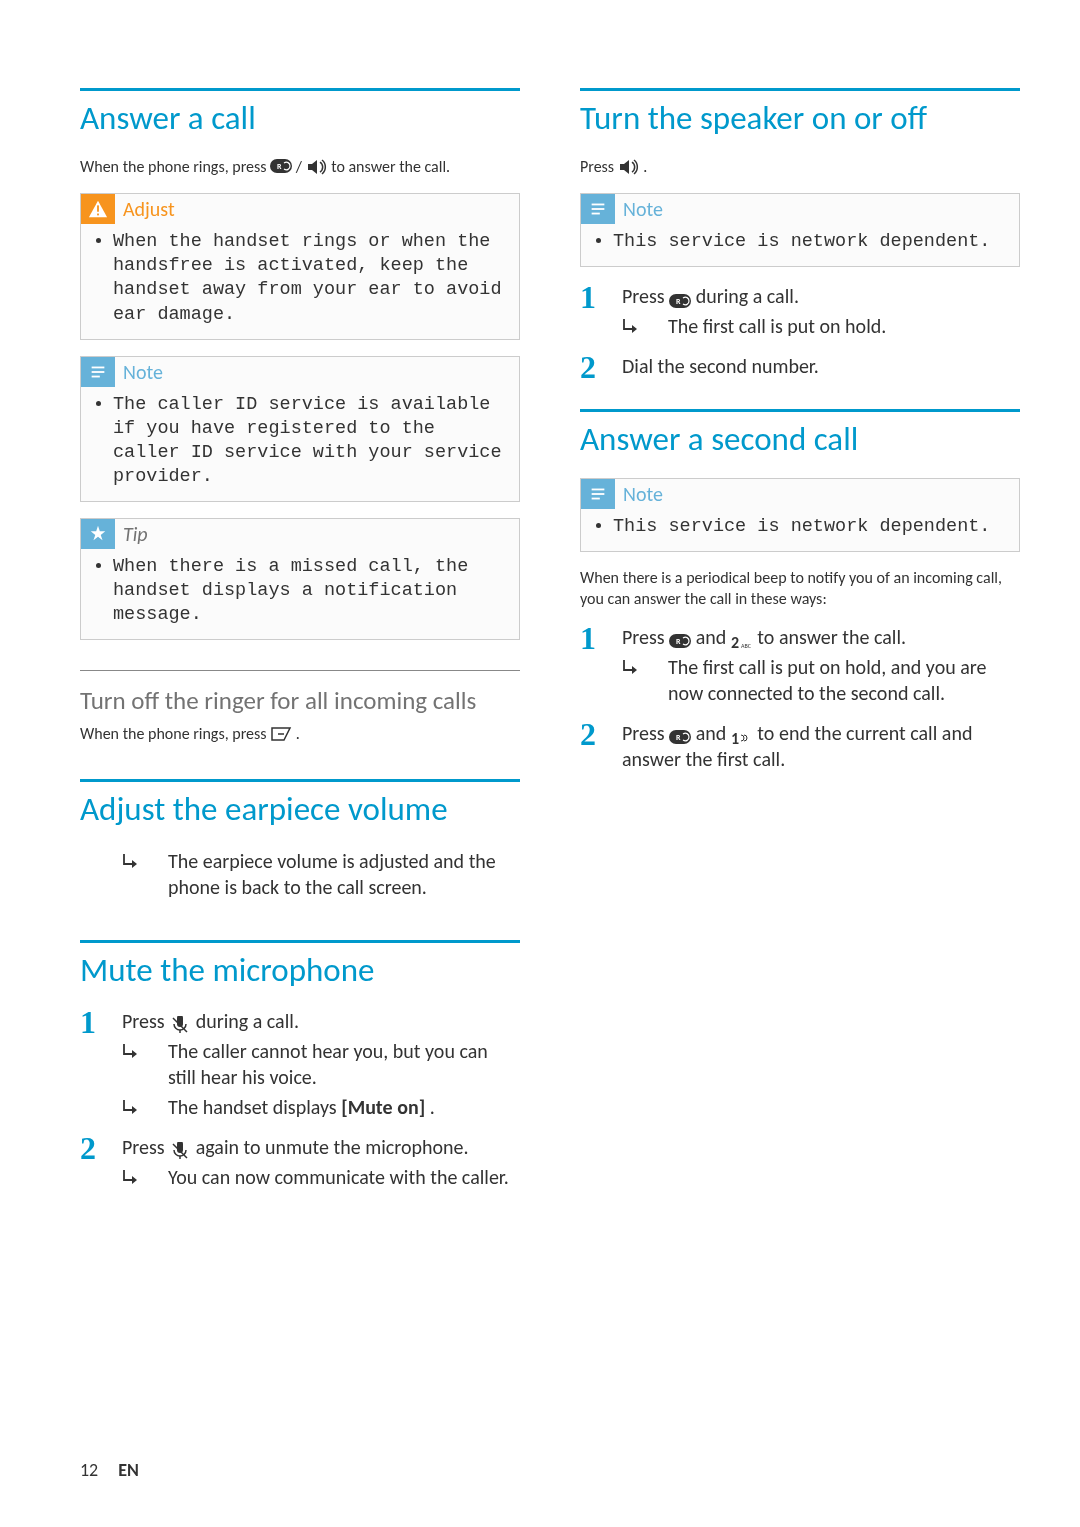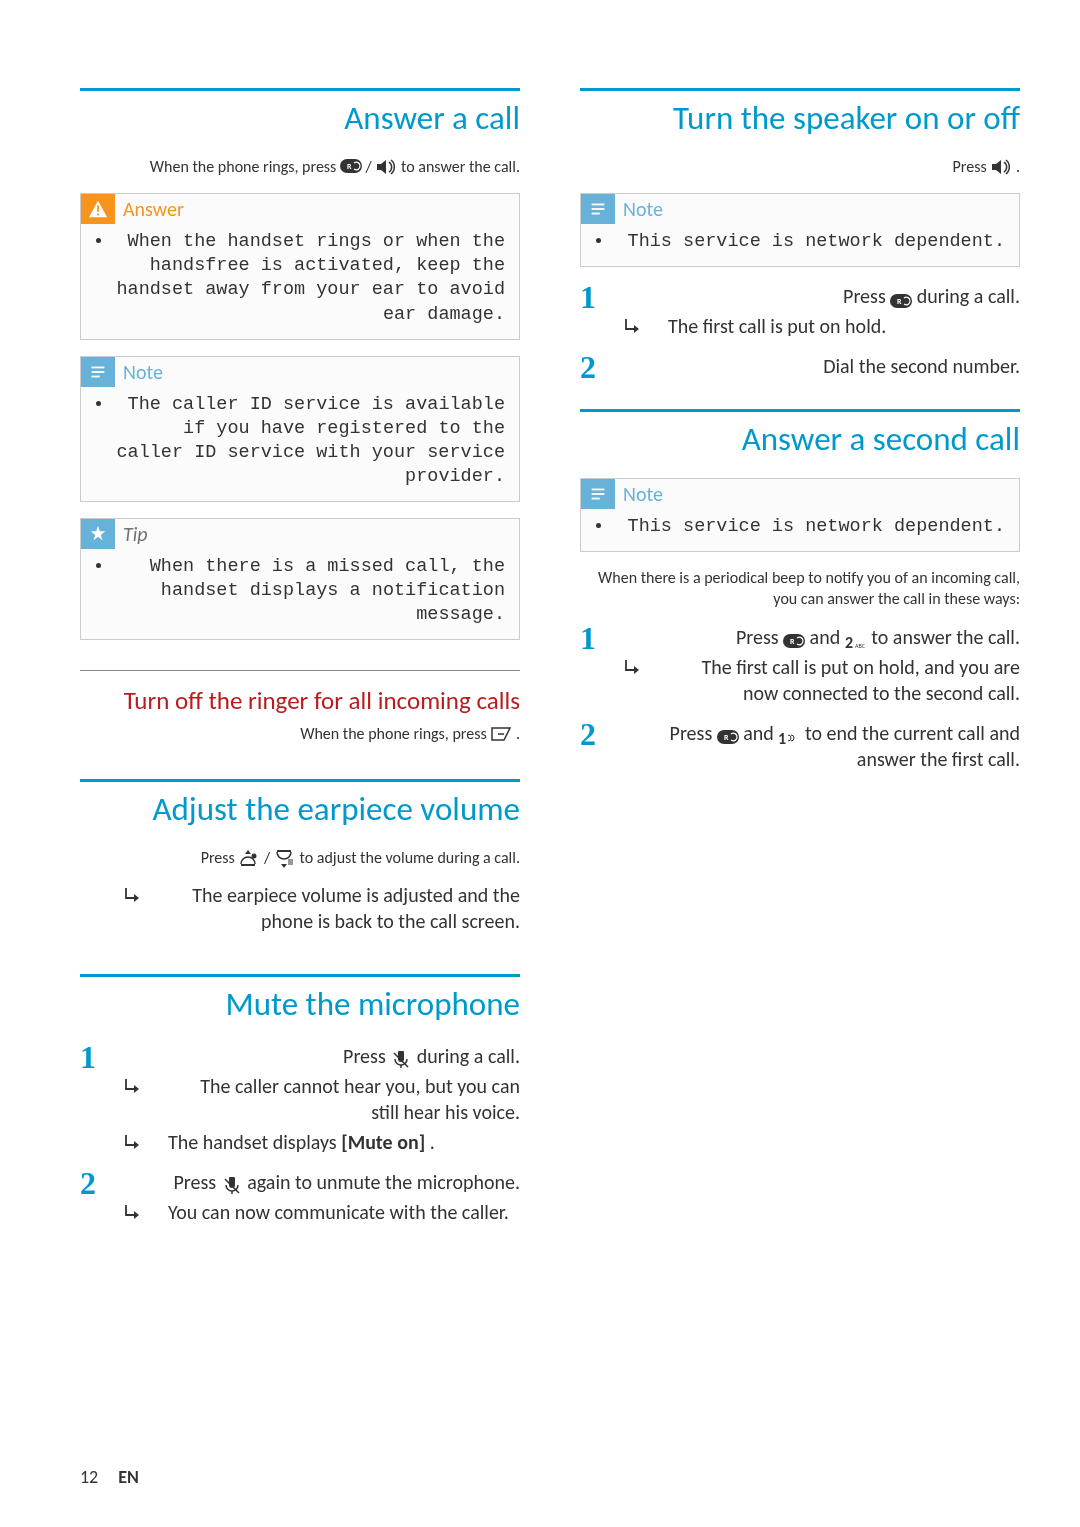--- a/index.html
+++ b/index.html
@@ -10,32 +10,32 @@
     color: #333;
     width: 1080px;
     height: 1527px;
     position: relative;
   }
   .page {
     display: flex;
     padding: 88px 60px 50px 80px;
     gap: 60px;
   }
-  .col { flex: 1; min-width: 0; text-align: right; }
+  .col { flex: 1; min-width: 0; }
   h2.section-title {
     color: #0099cc;
     font-weight: 400;
     font-size: 33px;
     margin: 0 0 18px 0;
     border-top: 3px solid #0099cc;
     padding-top: 8px;
     line-height: 1.2;
   }
   h3.subheading {
-    color: #b91c1c;
+    color: #737373;
     font-weight: 400;
     font-size: 25px;
     margin: 30px 0 8px 0;
     border-top: 1.5px solid #888;
     padding-top: 14px;
     line-height: 1.25;
   }
   p.body-text { font-size: 16px; margin: 6px 0 14px 0; line-height: 1.3; }
   .callout {
     border: 1px solid #ccc;
@@ -91,21 +91,21 @@
   }
   .result .arrow-icon { flex: 0 0 18px; margin-top: 4px; color: #444; font-size: 16px; }
   .indented-results { padding-left: 42px; }
   .inline-icon {
     display: inline-block;
     vertical-align: middle;
     width: 22px; height: 18px;
   }
   .footer {
     position: absolute;
-    bottom: 39px;
+    bottom: 46px;
     left: 80px;
     font-size: 18px;
     color: #333;
   }
   .footer .lang { font-weight: 700; margin-left: 16px; }
 </style>
 </head>
 <body>
 
 <svg width="0" height="0" style="position:absolute">
@@ -186,21 +186,21 @@
       <span> to answer the call.</span>
     </p>
 
     <div class="callout">
       <div class="callout-head">
         <span class="callout-icon warning">
             <svg viewBox="0 0 24 22" width="22" height="20">
               <use href="#ic-warn"></use>
             </svg>
           </span>
-        <span class="callout-label warning">Answer</span>
+        <span class="callout-label warning">Adjust</span>
       </div>
       <ul>
           <li>When the handset rings or when the handsfree is activated, keep the handset away from your ear to avoid ear damage.</li>
         </ul>
     </div>
 
     <div class="callout">
       <div class="callout-head">
         <span class="callout-icon note">
             <svg viewBox="0 0 22 22" width="20" height="20">
@@ -231,31 +231,20 @@
     <h3 class="subheading">Turn off the ringer for all incoming calls</h3>
     <p class="body-text">
       <span>When the phone rings, press </span>
       <span class="inline-icon"><svg viewBox="0 0 22 16">
             <use href="#ic-end"></use>
           </svg></span>
       <span>.</span>
     </p>
 
     <h2 class="section-title" style="margin-top:34px">Adjust the earpiece volume</h2>
-    <p class="body-text">
-      <span>Press </span>
-      <span class="inline-icon"><svg viewBox="0 0 22 18">
-            <use href="#ic-volup"></use>
-          </svg></span>
-      <span> / </span>
-      <span class="inline-icon"><svg viewBox="0 0 22 18">
-            <use href="#ic-voldown"></use>
-          </svg></span>
-      <span> to adjust the volume during a call.</span>
-    </p>
     <div class="indented-results">
       <div class="result">
         <span class="arrow-icon"><svg viewBox="0 0 16 16" width="16" height="16">
               <use href="#ic-resultarrow"></use>
             </svg></span>
         <span>The earpiece volume is adjusted and the phone is back to the call screen.</span>
       </div>
     </div>
 
     <h2 class="section-title" style="margin-top:40px">Mute the microphone</h2>

